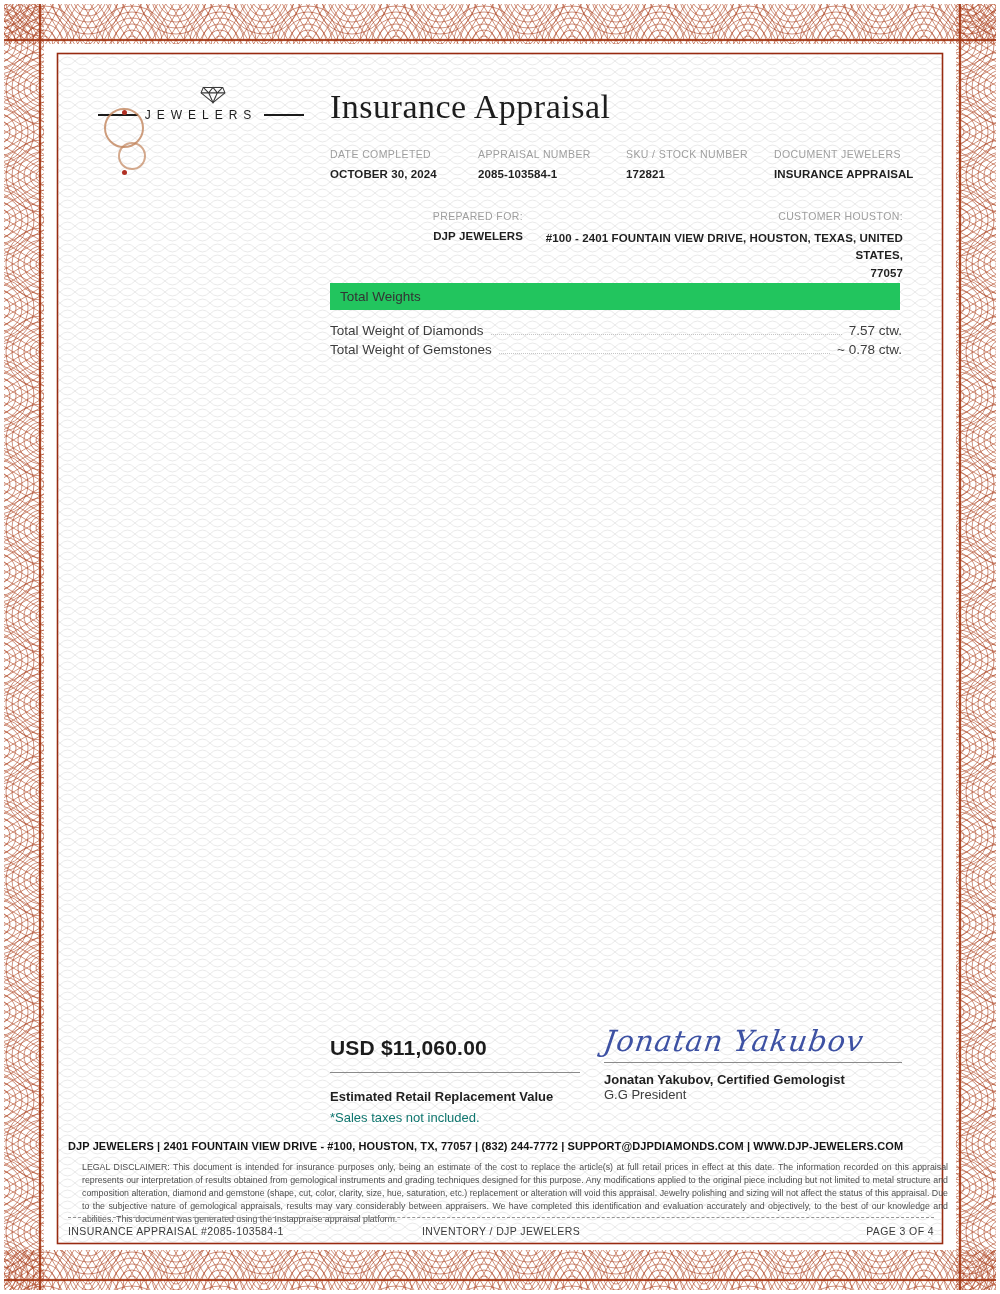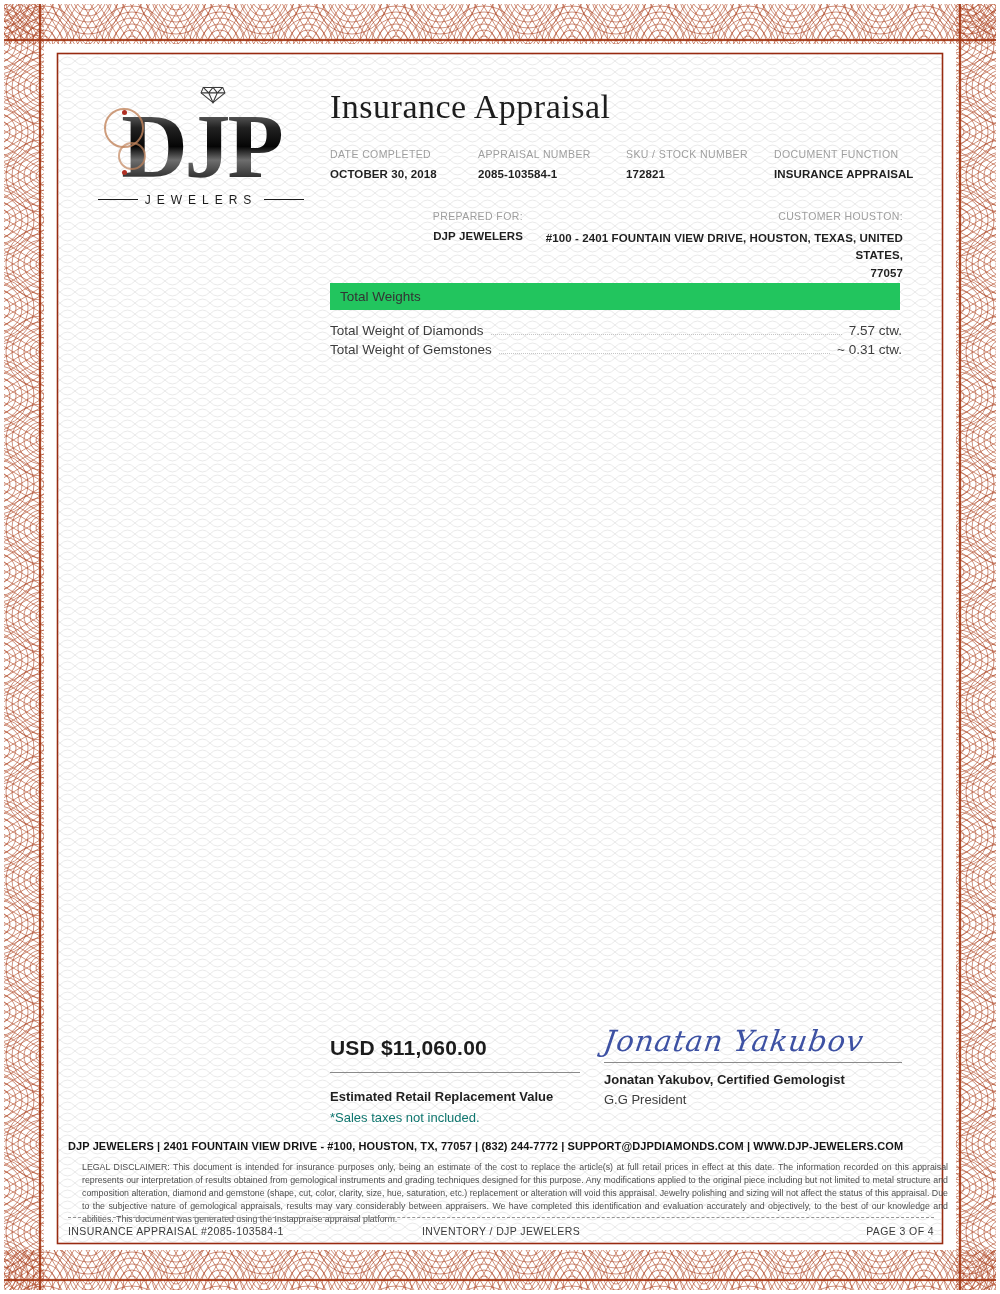--- a/index.html
+++ b/index.html
@@ -48,21 +48,21 @@
   .val-block { position:absolute; left:330px; top:1036px; width:250px; }
   .val-amount { font-size:21px; font-weight:700; color:#1c1c1c; letter-spacing:.2px; }
   .val-rule { border:none; border-top:1.2px solid #8a8a8a; margin-top:12px; }
   .val-caption { font-size:13px; font-weight:700; color:#1f1f1f; margin-top:16px; }
   .val-note { font-size:13px; color:#0f766e; margin-top:6px; }
   .sig-block { position:absolute; left:604px; top:1024px; width:298px; }
   .sig-script { font-family:"DejaVu Serif", serif; font-style:italic; font-size:29px; color:#3d51a3;
     transform:skewX(-8deg); letter-spacing:1px; white-space:nowrap; }
   .sig-rule { border:none; border-top:1.2px solid #8a8a8a; margin-top:4px; }
   .sig-name { font-size:13px; font-weight:700; color:#1f1f1f; margin-top:9px; }
-  .sig-role { font-size:13px; color:#3d3d3d; margin-top:5px; }
+  .sig-role { font-size:13px; color:#3d3d3d; }
 
   
   .contact { position:absolute; left:68px; top:1140px; width:866px; font-size:11px; font-weight:700;
     color:#141414; letter-spacing:.1px; }
   .disclaimer { position:absolute; left:68px; top:1161px; width:866px; font-size:8.8px; color:#4c4c4c;
     line-height:1.48; text-align:justify;margin-left:14px; }
   .bottom-bar { position:absolute; left:68px; top:1217px; width:866px; border-top:1px dashed #949494;
     padding-top:7px; display:flex; justify-content:space-between; font-size:10.5px; color:#3a3a3a;
     letter-spacing:.4px; }
   .bottom-bar .bc { position:absolute; left:50%; transform:translateX(-50%); }
@@ -127,45 +127,44 @@
 
   <div class="content">
 
     <div class="logo">
       <svg class="logo-diamond" width="26" height="18" viewBox="0 0 24 16" aria-hidden="true">
         <g fill="none" stroke="#3a3a3a" stroke-width="1">
           <path d="M3 1 H21 L23 6 L12 15 L1 6 Z"></path>
           <path d="M1 6 H23 M3 1 L8 6 L12 15 L16 6 L21 1 M8 6 L12 1 L16 6"></path>
         </g>
       </svg>
-      <div class="logo-text">DJP</div>
       <span class="gear1"></span>
       <span class="gear2"></span>
       <span class="gdot d1"></span>
       <span class="gdot d2"></span>
       <div class="logo-sub">JEWELERS</div>
     </div>
 
     <div class="title">Insurance Appraisal</div>
 
     <div class="meta-grid">
       <div>
         <div class="meta-label">DATE COMPLETED</div>
-        <div class="meta-value">OCTOBER 30, 2018</div>
+        <div class="meta-value">OCTOBER 30, 2024</div>
       </div>
       <div>
         <div class="meta-label">APPRAISAL NUMBER</div>
         <div class="meta-value">2085-103584-1</div>
       </div>
       <div>
         <div class="meta-label">SKU / STOCK NUMBER</div>
         <div class="meta-value">172821</div>
       </div>
       <div>
-        <div class="meta-label">DOCUMENT FUNCTION</div>
+        <div class="meta-label">DOCUMENT JEWELERS</div>
         <div class="meta-value">INSURANCE APPRAISAL</div>
       </div>
     </div>
 
     <div class="meta-grid2">
       <div>
         <div class="meta-label">PREPARED FOR:</div>
         <div class="meta-value">DJP JEWELERS</div>
       </div>
       <div>
@@ -180,21 +179,21 @@
     <div class="section-bar">Total Weights</div>
     <div class="weights">
       <div class="wrow">
         <span>Total Weight of Diamonds</span>
         <span class="leader"></span>
         <span class="wval">7.57 ctw.</span>
       </div>
       <div class="wrow">
         <span>Total Weight of Gemstones</span>
         <span class="leader"></span>
-        <span class="wval">~ 0.31 ctw.</span>
+        <span class="wval">~ 0.78 ctw.</span>
       </div>
     </div>
 
     <div class="val-block">
       <div class="val-amount">USD $11,060.00</div>
       <hr class="val-rule">
       <div class="val-caption">Estimated Retail Replacement Value</div>
       <div class="val-note">*Sales taxes not included.</div>
     </div>
 

